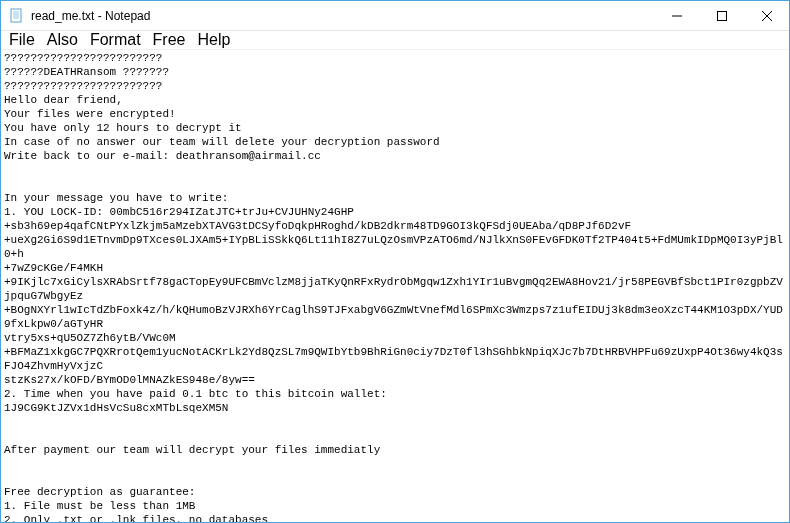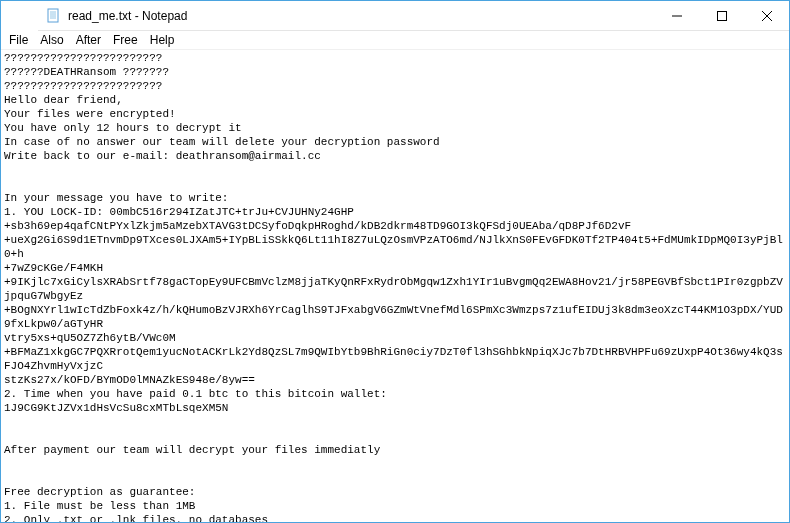--- a/index.html
+++ b/index.html
@@ -41,21 +41,20 @@
       flex-direction: column;
       position: relative;
       z-index: 2;
     }
     .titlebar {
       height: 30px;
       background: #fff;
       display: flex;
       align-items: center;
       border-bottom: 1px solid #e5e5e5;
-      margin-left: 37px;
     }
     .titlebar-icon {
       width: 16px;
       height: 16px;
       margin: 0 6px 0 8px;
       display: flex;
       align-items: center;
       justify-content: center;
     }
     .titlebar-title {
@@ -80,21 +79,21 @@
     }
     .menubar {
       height: 19px;
       background: #fff;
       display: flex;
       align-items: center;
       padding: 0 2px;
       border-bottom: 1px solid #f0f0f0;
     }
     .menu-item {
-      font-size: 12px;
+      font-size: 16px;
       padding: 1px 6px;
       cursor: pointer;
       color: #000;
     }
     .content {
       flex: 1;
       overflow: auto;
       position: relative;
     }
     .text-area {
@@ -145,21 +144,21 @@
             <line x1="0" y1="0" x2="10" y2="10" stroke="#000" stroke-width="1"></line>
             <line x1="10" y1="0" x2="0" y2="10" stroke="#000" stroke-width="1"></line>
           </svg>
       </div>
     </div>
   </div>
 
   <div class="menubar">
     <div class="menu-item">File</div>
     <div class="menu-item">Also</div>
-    <div class="menu-item">After</div>
+    <div class="menu-item">Format</div>
     <div class="menu-item">Free</div>
     <div class="menu-item">Help</div>
   </div>
 
   <div class="content">
     <div class="text-area">????????????????????????
 ??????DEATHRansom ???????
 ????????????????????????
 Hello dear friend,
 Your files were encrypted!

